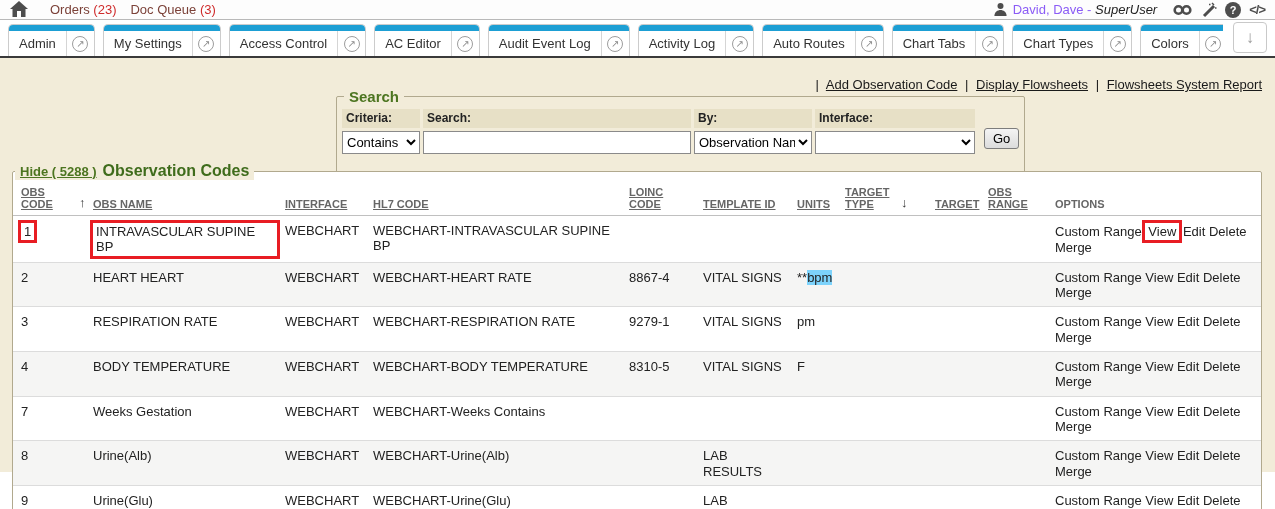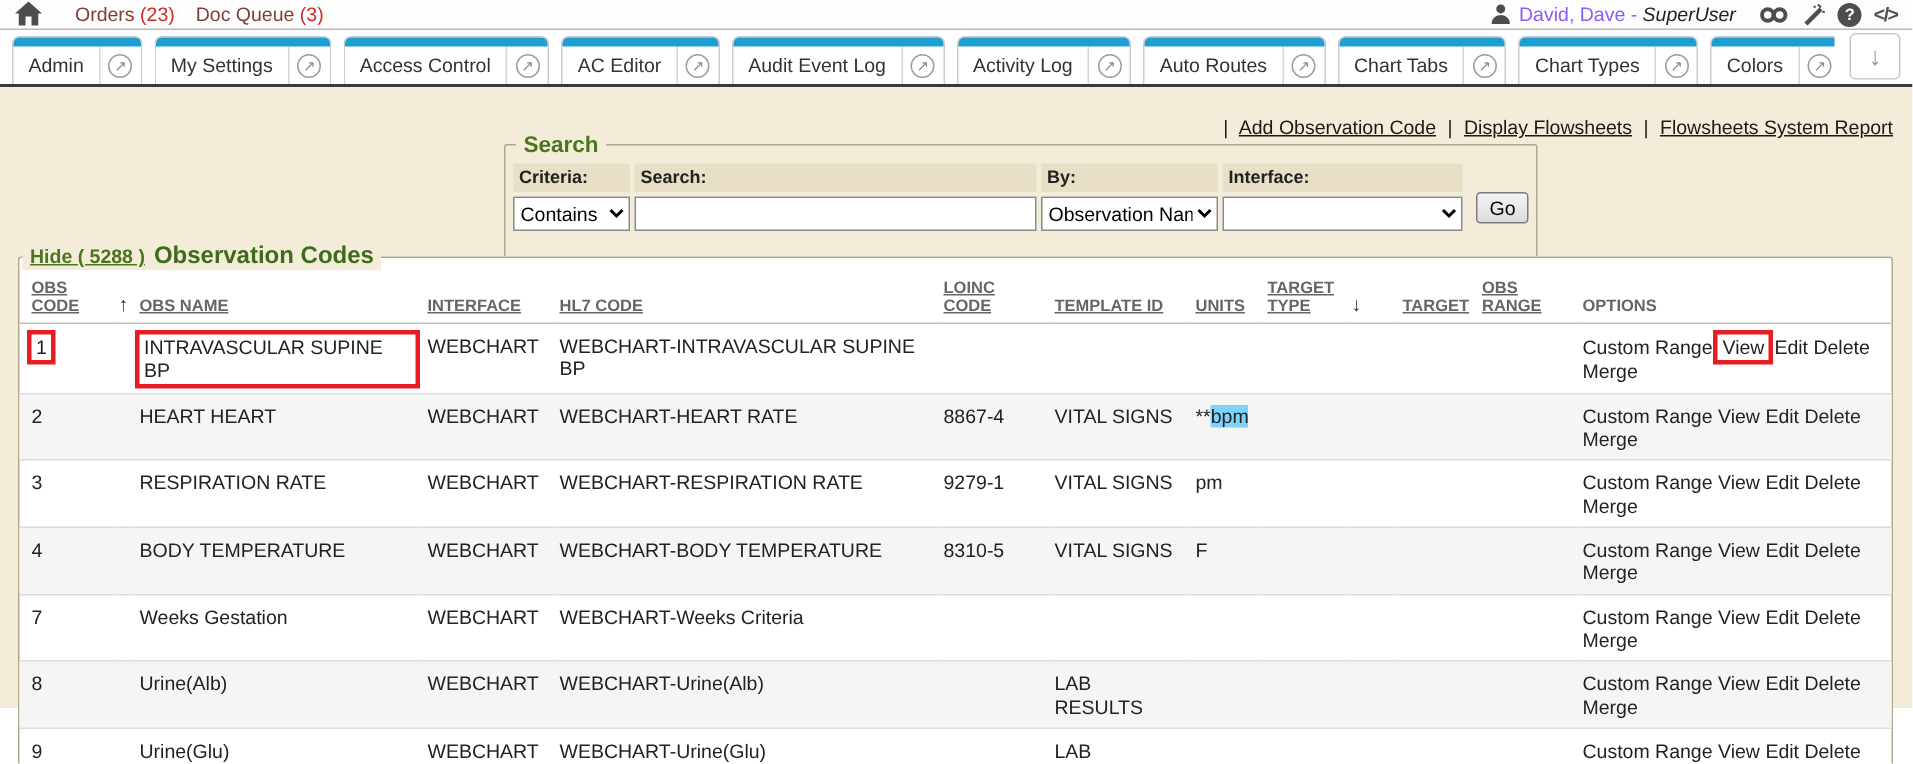--- a/index.html
+++ b/index.html
@@ -339,21 +339,21 @@
     <td></td>
     <td></td>
     <td class="c-opts"><span class="opt">Custom Range</span> <span class="opt">View</span> <span class="opt">Edit</span> <span class="opt">Delete</span> <span class="opt">Merge</span></td>
   </tr>
 
   <tr>
     <td class="c-code"><span class="cellwrap">7</span></td>
     <td></td>
     <td><span class="cellwrap">Weeks Gestation</span></td>
     <td>WEBCHART</td>
-    <td>WEBCHART-Weeks Criteria</td>
+    <td>WEBCHART-Weeks Contains</td>
     <td></td>
     <td></td>
     <td class="c-units"></td>
     <td></td>
     <td></td>
     <td></td>
     <td></td>
     <td class="c-opts"><span class="opt">Custom Range</span> <span class="opt">View</span> <span class="opt">Edit</span> <span class="opt">Delete</span> <span class="opt">Merge</span></td>
   </tr>
 

